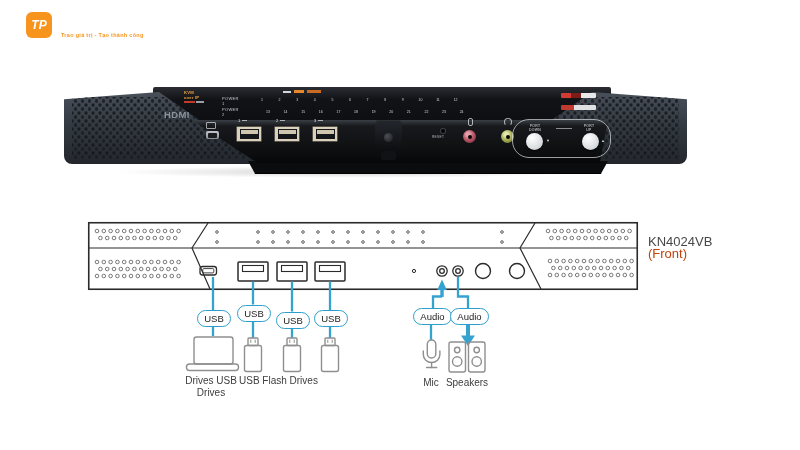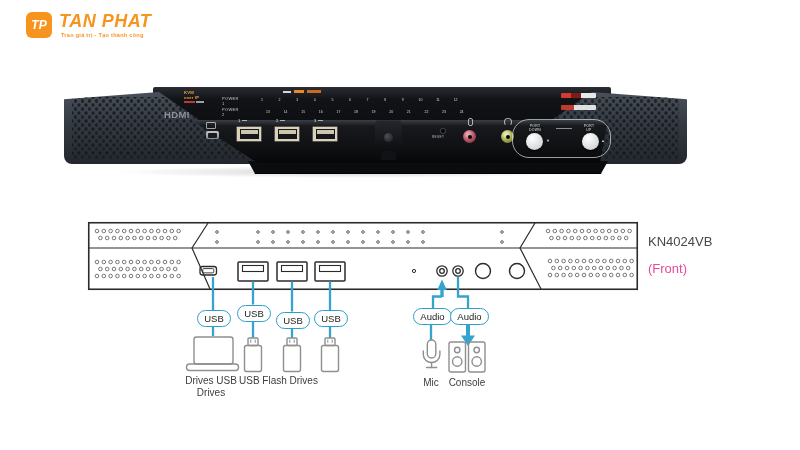--- a/index.html
+++ b/index.html
@@ -73,29 +73,28 @@
   .pz-line{position:absolute;left:43px;top:8px;width:16px;height:1px;background:rgba(235,238,240,.55);}
   .pz-btn{position:absolute;top:13px;width:17px;height:17px;border-radius:50%;
     background:radial-gradient(circle at 35% 30%,#ffffff,#d9dde0 65%,#aeb3b7);box-shadow:0 1px 2px rgba(0,0,0,.8);}
   .pz-arrow{position:absolute;top:18px;font-size:4px;color:#cfd4d8;}
 
   
   .pill{display:flex;align-items:center;justify-content:center;background:#fff;color:#1c1c1c;
     font-size:9.5px;border:1.6px solid #2E9FCC;border-radius:9px;z-index:6;}
   .diag-label{color:#3d3d3d;font-size:10px;text-align:center;}
   .model{left:648px;top:234px;font-size:13px;color:#474747;}
-  .model2{left:648px;top:261px;font-size:13px;color:#ec4899;}
+  .model2{left:648px;top:246px;font-size:13px;color:#c2410c;}
 </style>
 </head>
 <body>
 
 <div class="page">
 
   <div class="abs logo-mark">TP</div>
-  <div class="abs logo-name">TAN PHAT</div>
   <div class="abs logo-tagline">Trao giá trị - Tạo thành công</div>
 
   <div>
     <div class="abs dev-shadow"></div>
     <div class="abs top-panel"></div>
     <div class="abs wedge wedge-l"></div>
     <div class="abs wedge wedge-r"></div>
     <div class="abs ledge"></div>
     <div class="abs lower-panel"></div>
 
@@ -464,17 +463,17 @@
   <div class="abs pill" style="left:237px;top:304.5px;width:32px;height:15px;">USB</div>
   <div class="abs pill" style="left:276px;top:311.5px;width:32px;height:15px;">USB</div>
   <div class="abs pill" style="left:314px;top:310px;width:32px;height:15px;">USB</div>
   <div class="abs pill" style="left:413px;top:308px;width:37px;height:15px;">Audio</div>
   <div class="abs pill" style="left:450px;top:308px;width:37px;height:15px;">Audio</div>
 
   <div class="abs diag-label" style="left:161px;top:375px;width:100px;">Drives USB</div>
   <div class="abs diag-label" style="left:161px;top:387px;width:100px;">Drives</div>
   <div class="abs diag-label" style="left:239px;top:375px;width:110px;text-align:left;">USB Flash Drives</div>
   <div class="abs diag-label" style="left:411px;top:377px;width:40px;">Mic</div>
-  <div class="abs diag-label" style="left:436px;top:377px;width:62px;">Console</div>
+  <div class="abs diag-label" style="left:436px;top:377px;width:62px;">Speakers</div>
   <div class="abs model">KN4024VB</div>
   <div class="abs model2">(Front)</div>
 
 </div>
 
 </body></html>

